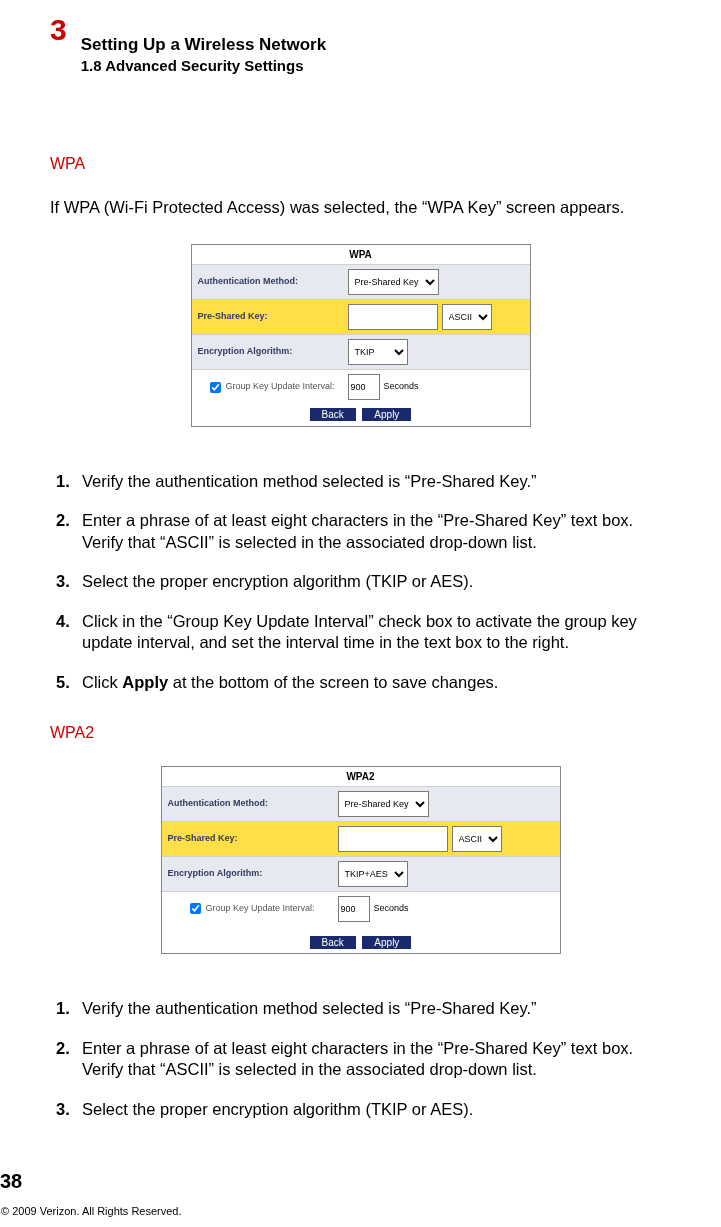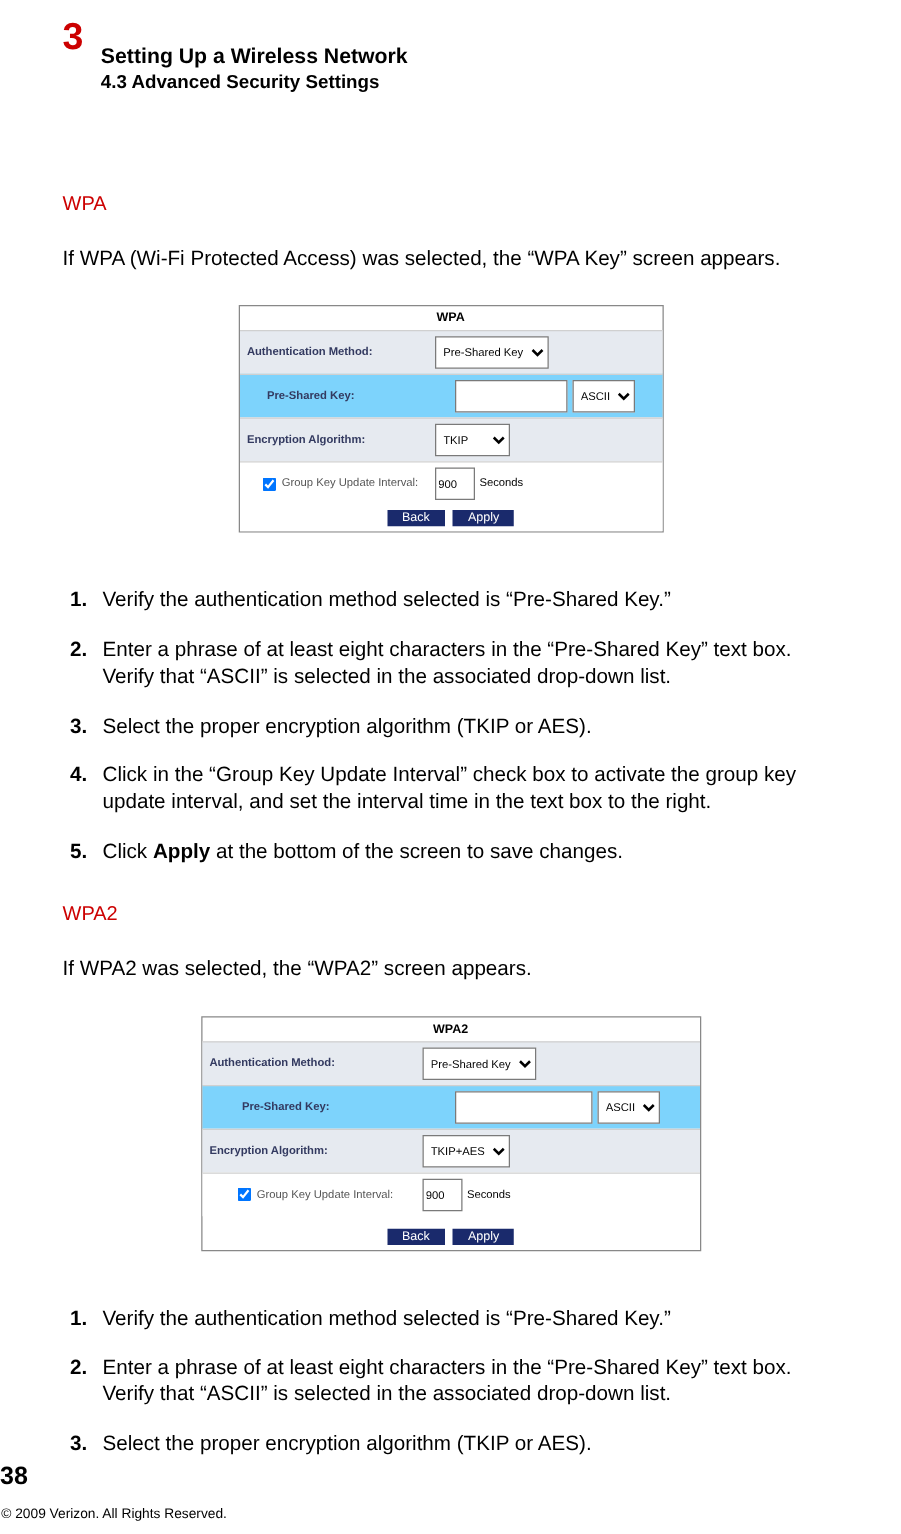--- a/index.html
+++ b/index.html
@@ -25,21 +25,21 @@
     .section-title { font-size: 15px; font-weight: 900; margin-top: 2px; }
     .body { margin-top: 80px; font-size: 16.5px; line-height: 1.3; }
     .sec-head { color: #cc0000; font-weight: 400; margin-bottom: 22px; font-size: 16px; }
     .para { margin-bottom: 26px; }
     .fig-wrap { display: flex; justify-content: center; margin: 8px 0 44px 0; }
     .fig1 { width: 340px; }
     .fig2 { width: 400px; }
     .fig-box { border: 1px solid #888; background: #fff; font-size: 9px; font-family: Arial, sans-serif; }
     .fig-title { text-align: center; font-weight: bold; font-size: 10px; padding: 3px 0 3px 0; }
     .fig-row { display: flex; align-items: center; background: #e6eaf0; padding: 4px 6px; border-top: 1px solid #d0d0d0; min-height: 18px; }
-    .fig-row-alt { background: #7dd3fc; justify-content: center; }
+    .fig-row-alt { background: #fde047; }
     .fig-label { flex: 0 0 150px; font-weight: bold; color: #333a60; font-size: 9px; }
     .fig2 .fig-label { flex: 0 0 170px; }
     .fig-ctrl { display: flex; align-items: center; gap: 4px; }
     .dd, .tb {
       font-size: 9px;
       height: 26px;
       border: 1px solid #7a7a7a;
       background: #fff;
       padding: 0 2px;
     }
@@ -78,21 +78,21 @@
     .non-bold-check-row { background: #fff !important; font-weight: normal; }
     .non-bold-check-row .fig-label { font-weight: normal; color: #555; display:flex; align-items:center; gap:4px;justify-content:center;}
   </style>
 </head>
 <body>
 
 <div class="header-row">
   <div class="chapter-num">3</div>
   <div class="header-titles">
     <div class="chapter-title">Setting Up a Wireless Network</div>
-    <div class="section-title">4.3  Advanced Security Settings</div>
+    <div class="section-title">1.8  Advanced Security Settings</div>
   </div>
 </div>
 
 <div class="body">
 
   <div class="sec-head">WPA</div>
   <div class="para">If WPA (Wi-Fi Protected Access) was selected, the “WPA Key” screen appears.</div>
 
   <div class="fig-wrap">
     <div class="fig-box fig1">
@@ -150,21 +150,20 @@
         <span class="num">4.</span>
         <span class="txt">Click in the “Group Key Update Interval” check box to activate the group key update interval, and set the interval time in the text box to the right.</span>
       </li>
     <li>
         <span class="num">5.</span>
         <span class="txt"><span>Click </span><span class="bold-inline">Apply</span><span> at the bottom of the screen to save changes.</span></span>
       </li>
   </ol>
 
   <div class="sec-head">WPA2</div>
-  <div class="para">If WPA2  was selected, the “WPA2” screen appears.</div>
 
   <div class="fig-wrap">
     <div class="fig-box fig2">
       <div class="fig-title">WPA2</div>
       <div class="fig-row">
         <div class="fig-label">Authentication Method:</div>
         <div class="fig-ctrl">
             <select class="dd"><option>Pre-Shared Key</option></select>
           </div>
       </div>

